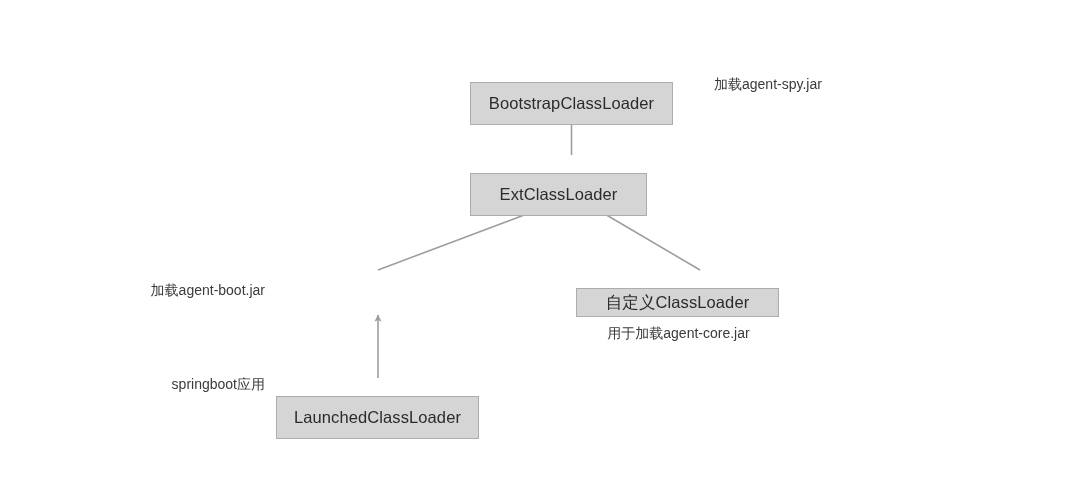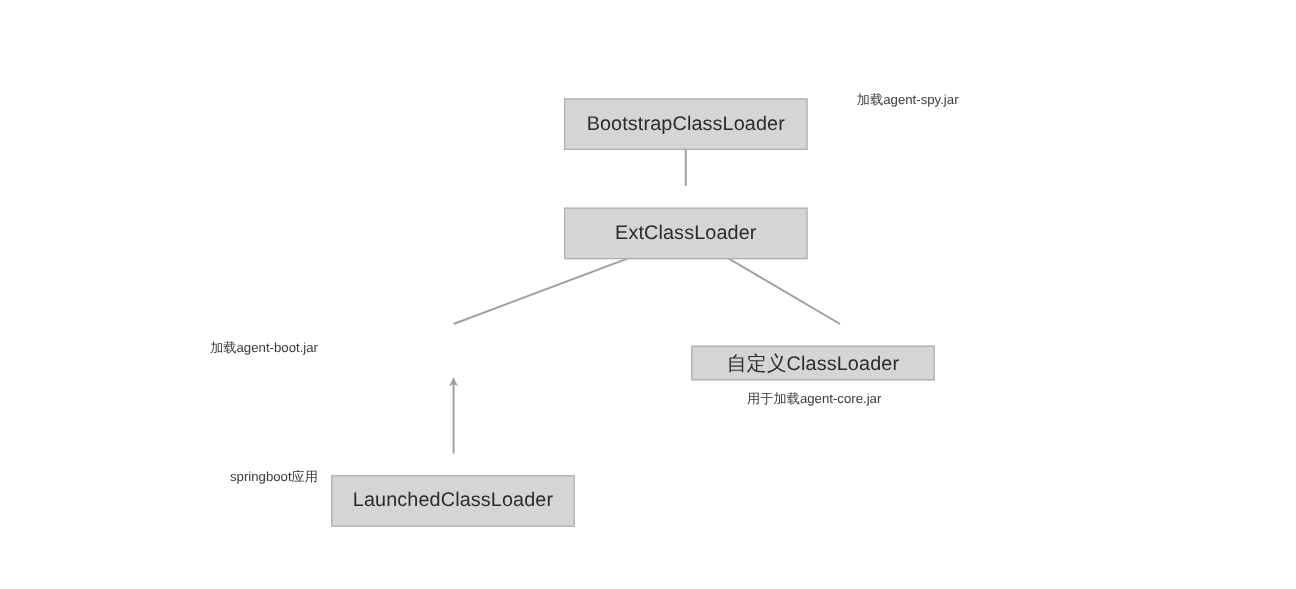--- a/index.html
+++ b/index.html
@@ -28,21 +28,21 @@
     color: #2b2b2b;
     font-size: 16.5px;
     letter-spacing: 0.1px;
     white-space: nowrap;
     z-index: 2;
     margin-top: 18px;
   }
   .label {
     position: absolute;
     color: #3a3a3a;
-    font-size: 11px;
+    font-size: 14px;
     white-space: nowrap;
     z-index: 2;
   }
   .label.right-align {
     text-align: right;
   }
   .label.center-align {
     text-align: center;
   }
   svg.edges {
@@ -72,34 +72,34 @@
 
     <line x1="700" y1="270" x2="581" y2="200" stroke="#9e9e9e" stroke-width="1.6" marker-end="url(#arrowhead)"></line>
 
     <line x1="378" y1="378" x2="378" y2="315" stroke="#9e9e9e" stroke-width="1.6" marker-end="url(#arrowhead)"></line>
   </svg>
 
   <div class="node" style="left:470px; top:64px; width:203px; height:43px;">
     <span>BootstrapClassLoader</span>
   </div>
 
-  <div class="node" style="left:470px; top:155px; width:203px; height:43px;">
+  <div class="node" style="left:470px; top:155px; width:177px; height:43px;">
     <span>ExtClassLoader</span>
   </div>
 
 
   <div class="node" style="left:576px; top:270px; width:203px; height:29px;">
     <span>自定义ClassLoader</span>
   </div>
 
   <div class="node" style="left:276px; top:378px; width:203px; height:43px;">
     <span>LaunchedClassLoader</span>
   </div>
 
   <div class="label" style="left:714px; top:76px;">加载agent-spy.jar</div>
 
   <div class="label right-align" style="left:95px; top:282px; width:170px;">加载agent-boot.jar</div>
 
   <div class="label center-align" style="left:577px; top:325px; width:203px;">用于加载agent-core.jar</div>
 
-  <div class="label right-align" style="left:95px; top:390px; width:170px;">springboot应用</div>
+  <div class="label right-align" style="left:95px; top:376px; width:170px;">springboot应用</div>
 
 </div>
 
 </body></html>

